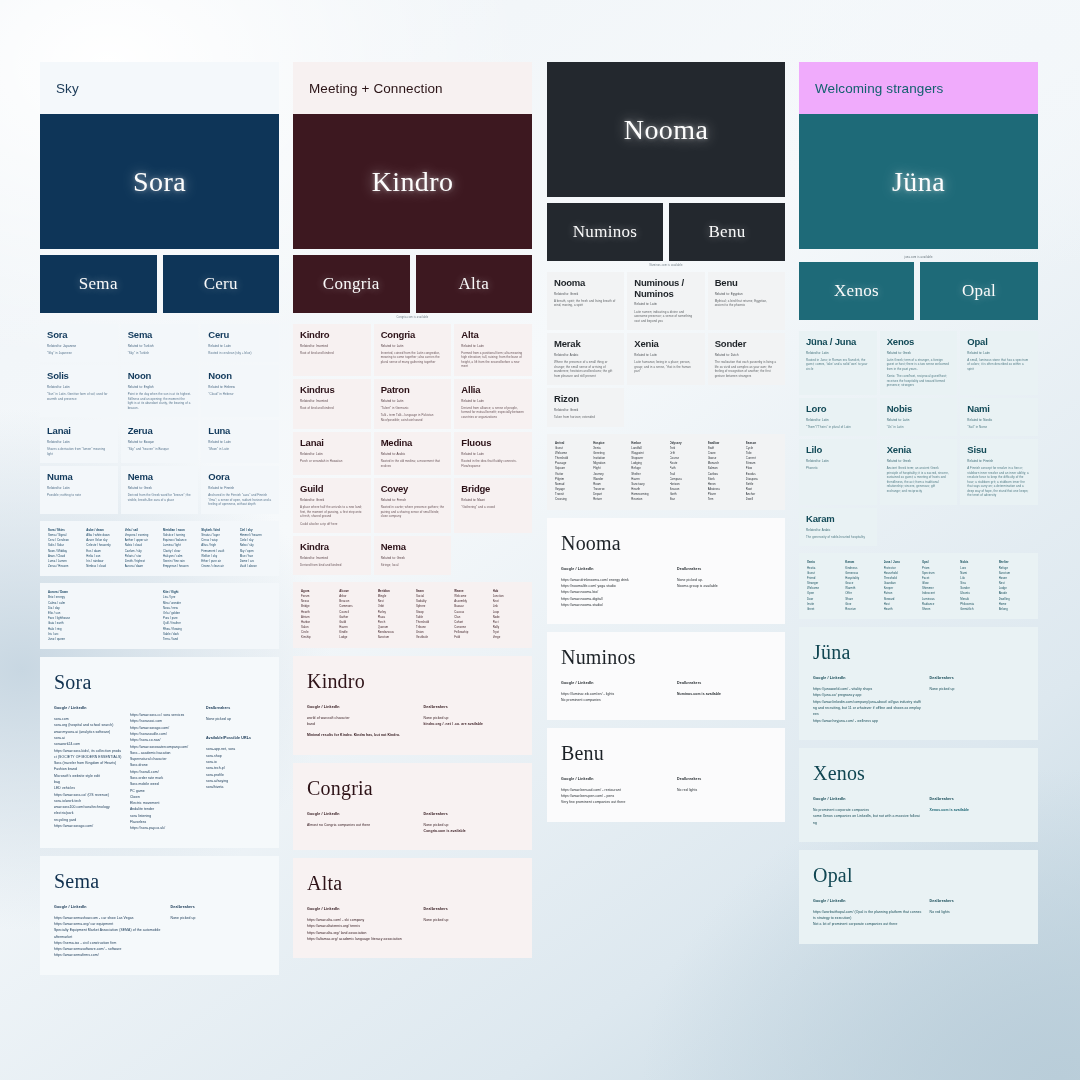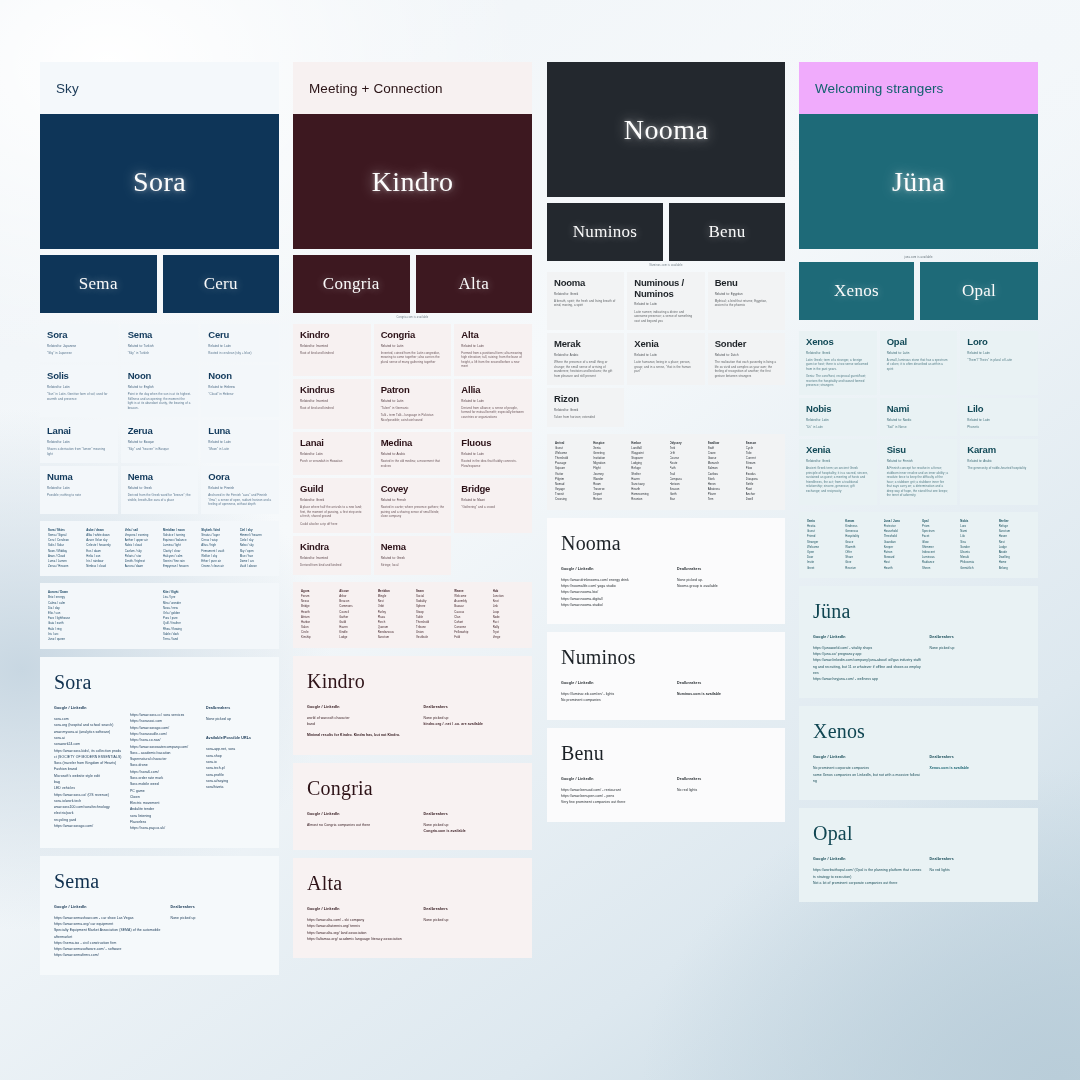--- a/index.html
+++ b/index.html
@@ -830,20 +830,25 @@
       <div class="sub">
         <div class="sub-name">Xenos</div>
       </div>
       <div class="sub">
         <div class="sub-name">Opal</div>
       </div>
     </div>
     <div class="tiny-note"></div>
     <div class="grid">
         <div class="ncard">
+          <div class="nm">Jüna / Juna</div>
+          <div class="meta">Related to: Latin</div>
+          <div class="desc">Rooted in Juno; in Roman era Sanskrit, the guest; comes, 'take' and a solid 'own' to your circle</div>
+        </div>
+        <div class="ncard">
           <div class="nm">Xenos</div>
           <div class="meta">Related to: Greek</div>
           <div class="desc">Latin Greek; term of a stranger, a foreign guest or host; there is a two sense welcomed from in the past years.</div>
           <div class="desc">Xenia: The core/host, reciprocal guest/host; receives the hospitality and toward formed presence; strangers</div>
         </div>
         <div class="ncard">
           <div class="nm">Opal</div>
           <div class="meta">Related to: Latin</div>
           <div class="desc">A small, luminous stone that has a spectrum of colors; it is often described as within a spirit</div>
         </div>

